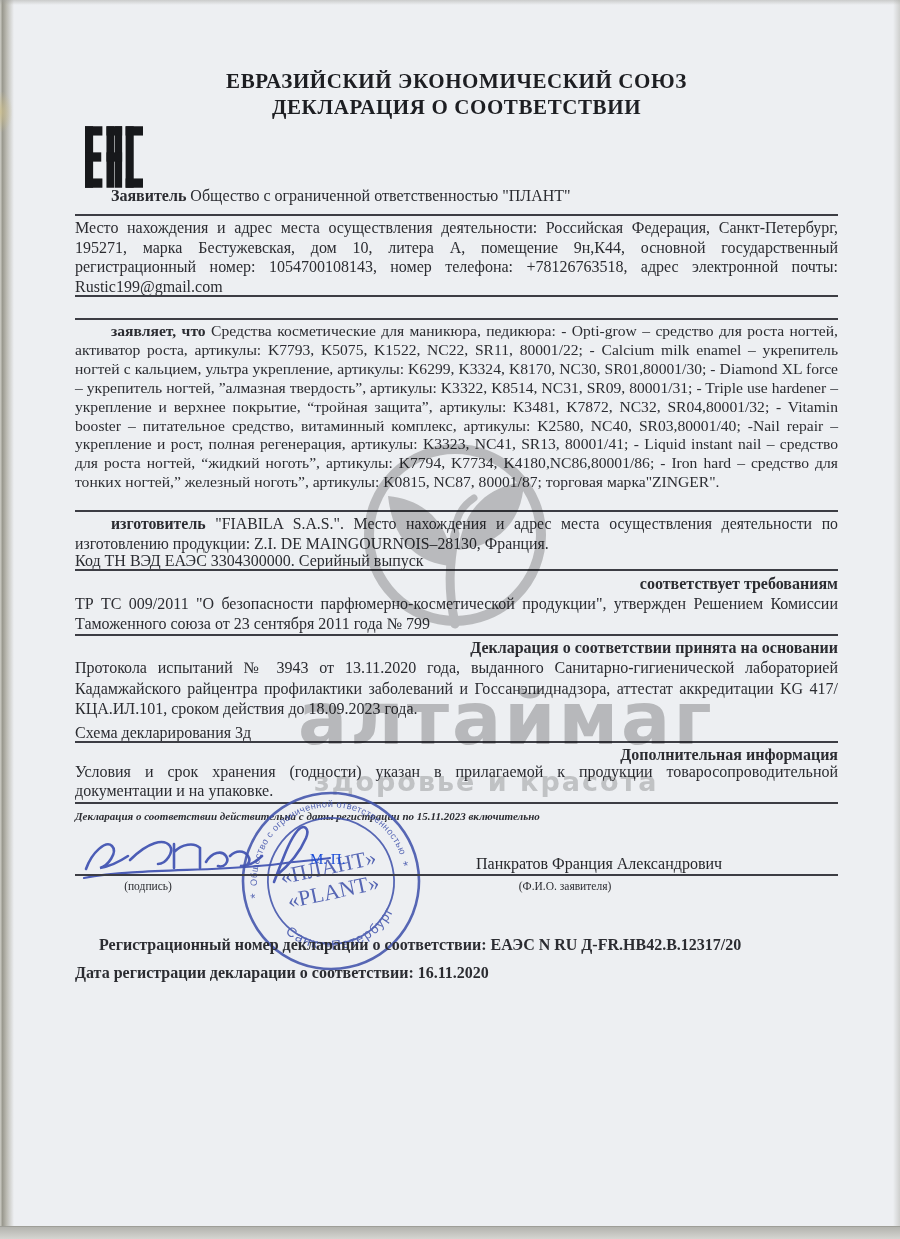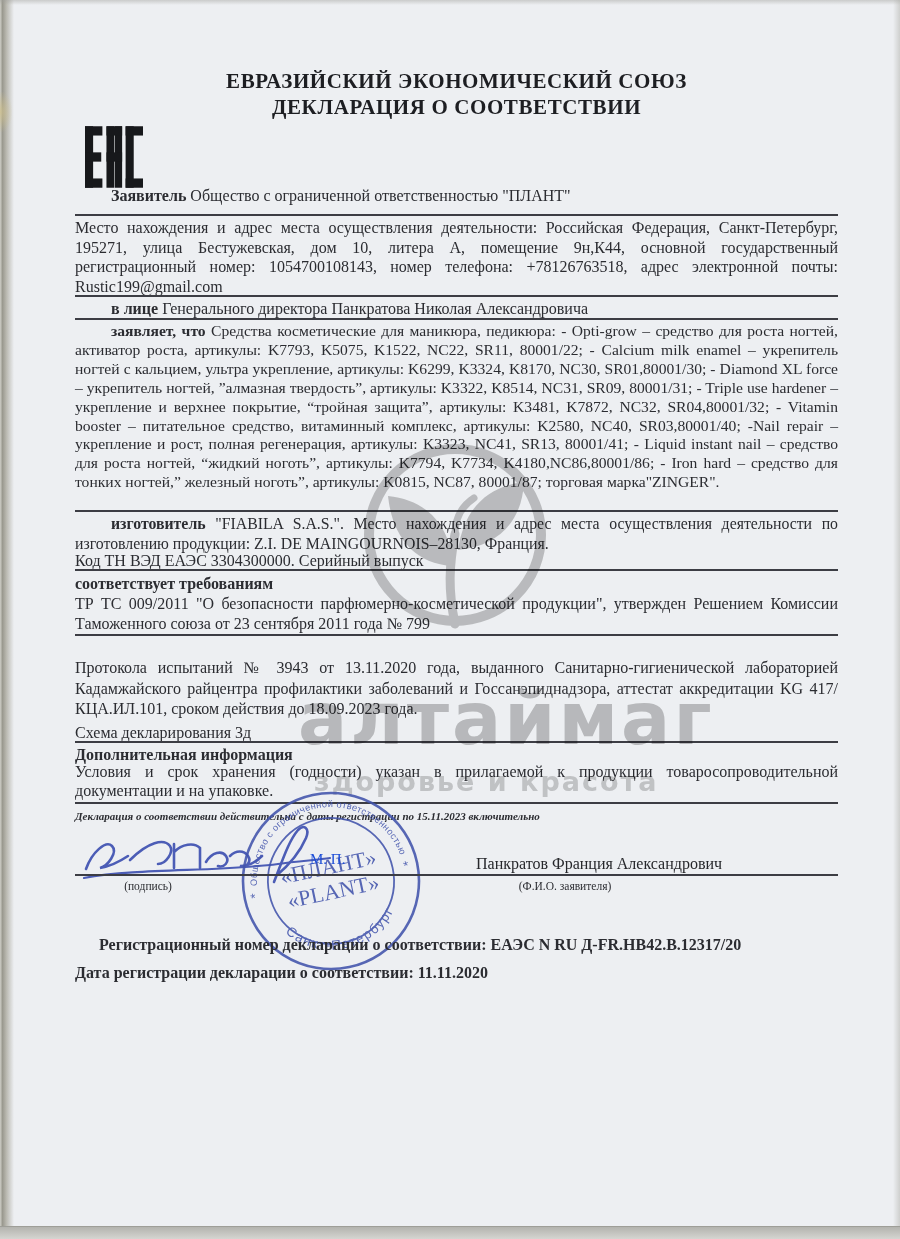--- a/index.html
+++ b/index.html
@@ -22,21 +22,21 @@
   
   .title{position:absolute;left:75px;width:763px;text-align:center;font-weight:bold;
     font-size:21px;letter-spacing:.6px;color:#1d1e22;}
   .t1{top:69px;} .t2{top:95px;}
   .eac{position:absolute;left:85px;top:126px;width:58px;height:62px;}
   
   .sec{position:absolute;left:75px;width:763px;font-size:16px;line-height:20px;
     text-align:justify;}
   .sec .b{font-weight:bold;margin-left:36px;}
   .single{text-align:left;}
-  .h{font-weight:bold;text-align:left;}
+  .h{font-weight:bold;text-align:right;}
   .hr{position:absolute;left:75px;width:763px;border-top:2px solid #3c3d44;height:0;}
   .declares{font-size:15.6px;line-height:18.9px;}
   .manuf{line-height:19.5px;font-size:15.8px;}
   .addr{line-height:19.5px;}
   .basisp{line-height:20.5px;}
   .addlp{line-height:18.5px;}
   .validity{font-weight:bold;text-align:left;font-size:11px;font-style:italic;}
   
   .wm{position:absolute;left:0;top:0;width:100%;height:100%;pointer-events:none;
     mix-blend-mode:multiply;}
@@ -87,46 +87,43 @@
       <rect x="70" y="90" width="30" height="16"></rect>
     </g>
   </svg>
 
   <div class="sec single" style="top:186px">
     <span class="b">Заявитель</span>
     <span>Общество с ограниченной ответственностью "ПЛАНТ"</span>
   </div>
   <div class="hr" style="top:214px"></div>
 
-  <div class="sec addr" style="top:218px">Место нахождения и адрес места осуществления деятельности: Российская Федерация, Санкт-Петербург, 195271, улица Бестужевская, дом 10, литера А, помещение 9н,К44, основной государственный регистрационный номер: 1054700108143, номер телефона: +78126763518, адрес электронной почты: Rustic199@gmail.com</div>
+  <div class="sec addr" style="top:218px">Место нахождения и адрес места осуществления деятельности: Российская Федерация, Санкт-Петербург, 195271, марка Бестужевская, дом 10, литера А, помещение 9н,К44, основной государственный регистрационный номер: 1054700108143, номер телефона: +78126763518, адрес электронной почты: Rustic199@gmail.com</div>
   <div class="hr" style="top:295px"></div>
 
-  <div class="sec single" style="top:299px">
-    <span class="b">в лице</span>
-    <span>Генерального директора Панкратова Николая Александровича</span>
-  </div>
   <div class="hr" style="top:318px"></div>
 
   <div class="sec declares" style="top:322px">
     <span class="b">заявляет, что</span>
     <span>Средства косметические для маникюра, педикюра: - Opti-grow – средство для роста ногтей, активатор роста, артикулы: K7793, K5075, K1522, NC22, SR11, 80001/22; - Calcium milk enamel – укрепитель ногтей с кальцием, ультра укрепление, артикулы: K6299, K3324, K8170, NC30, SR01,80001/30; - Diamond XL force – укрепитель ногтей, ”алмазная твердость”, артикулы: K3322, K8514, NC31, SR09, 80001/31; - Triple use hardener – укрепление и верхнее покрытие, “тройная защита”, артикулы: K3481, K7872, NC32, SR04,80001/32; - Vitamin booster – питательное средство, витаминный комплекс, артикулы: K2580, NC40, SR03,80001/40; -Nail repair – укрепление и рост, полная регенерация, артикулы: K3323, NC41, SR13, 80001/41; - Liquid instant nail – средство для роста ногтей, “жидкий ноготь”, артикулы: K7794, K7734, K4180,NC86,80001/86; - Iron hard – средство для тонких ногтей,” железный ноготь”, артикулы: K0815, NC87, 80001/87; торговая марка"ZINGER".</span>
   </div>
   <div class="hr" style="top:510px"></div>
 
   <div class="sec manuf" style="top:514px">
     <span class="b">изготовитель</span>
     <span>"FIABILA S.A.S.". Место нахождения и адрес места осуществления деятельности по изготовлению продукции: Z.I. DE MAINGOURNOIS–28130, Франция.</span>
   </div>
   <div class="sec single" style="top:551px">Код ТН ВЭД ЕАЭС 3304300000. Серийный выпуск</div>
   <div class="hr" style="top:569px"></div>
 
   <div class="sec h" style="top:574px">соответствует требованиям</div>
   <div class="sec" style="top:594px;line-height:19.5px">ТР ТС 009/2011 "О безопасности парфюмерно-косметической продукции", утвержден Решением Комиссии Таможенного союза от 23 сентября 2011 года № 799</div>
   <div class="hr" style="top:634px"></div>
 
+  <div class="sec h" style="top:638px">Декларация о соответствии принята на основании</div>
   <div class="sec basisp" style="top:658px">Протокола испытаний № 3943 от 13.11.2020 года, выданного Санитарно-гигиенической лабораторией Кадамжайского райцентра профилактики заболеваний и Госсанэпиднадзора, аттестат аккредитации KG 417/КЦА.ИЛ.101, сроком действия до 18.09.2023 года.</div>
   <div class="sec single" style="top:723px">Схема декларирования 3д</div>
   <div class="hr" style="top:741px"></div>
 
   <div class="sec addlp" style="top:763px">Условия и срок хранения (годности) указан в прилагаемой к продукции товаросопроводительной документации и на упаковке.</div>
   <div class="sec h" style="top:745px">Дополнительная информация</div>
   <div class="hr" style="top:802px"></div>
 
   <div class="sec validity" style="top:806px">Декларация о соответствии действительна с даты регистрации по 15.11.2023 включительно</div>
 
@@ -174,15 +171,15 @@
   </svg>
 
   <div class="mp">М. П.</div>
 
   <div class="hr" style="top:874px"></div>
   <div class="sign-cap">(подпись)</div>
   <div class="fio">Панкратов Франция Александрович</div>
   <div class="fio-cap">(Ф.И.О. заявителя)</div>
 
   <div class="regnum">Регистрационный номер декларации о соответствии: ЕАЭС N RU Д-FR.НВ42.В.12317/20</div>
-  <div class="regdate">Дата регистрации декларации о соответствии: 11.11.2020</div>
+  <div class="regdate">Дата регистрации декларации о соответствии: 16.11.2020</div>
 
 </div>
 
 </body></html>

